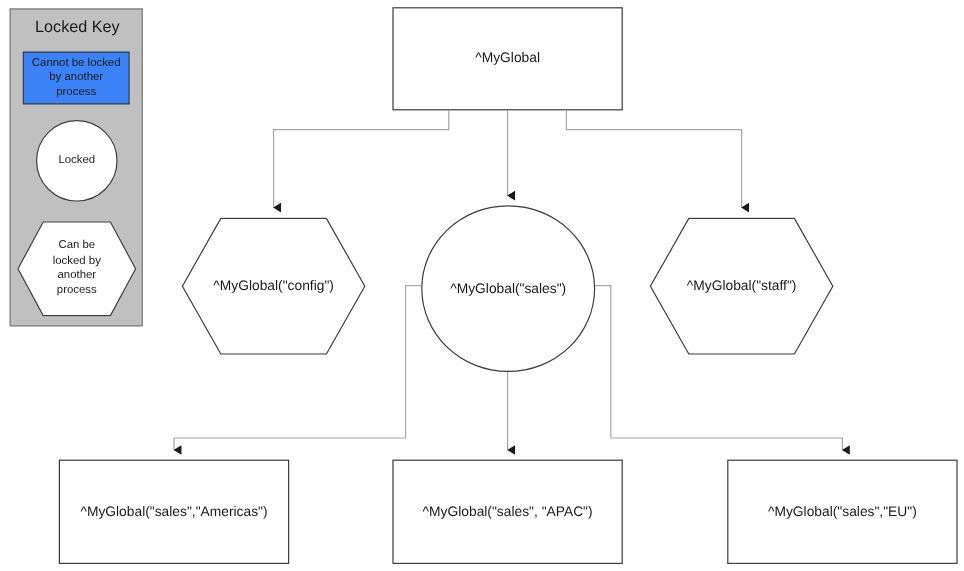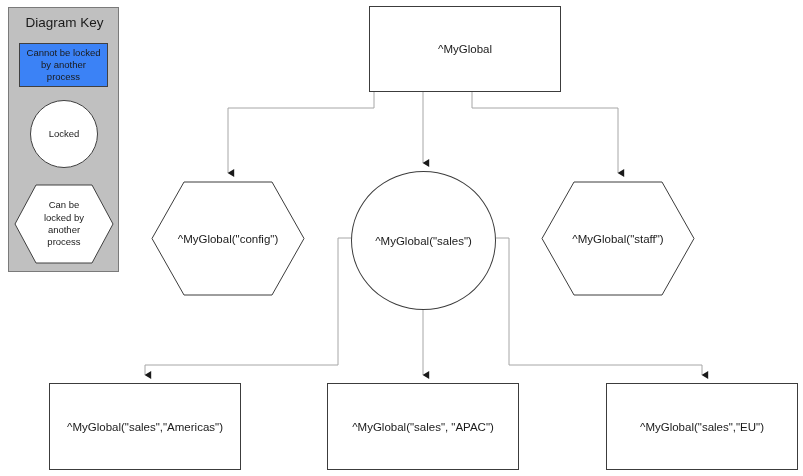--- a/index.html
+++ b/index.html
@@ -173,42 +173,42 @@
 
       <path d="M 351 238 L 338 238 L 338 365 L 145 365 L 145 375" marker-end="url(#arrow)"></path>
 
       <path d="M 423 310 L 423 375" marker-end="url(#arrow)"></path>
 
       <path d="M 496 238 L 509 238 L 509 365 L 702 365 L 702 375" marker-end="url(#arrow)"></path>
     </g>
   </svg>
 
   <div class="legend-panel">
-    <div class="legend-title">Diagram Key</div>
+    <div class="legend-title">Locked Key</div>
 
     <div class="legend-rect">
       <span>Cannot be locked by another process</span>
     </div>
 
     <div class="legend-circle">
       <span>Locked</span>
     </div>
 
     <div class="legend-hex-wrap">
       <svg class="legend-hex-svg" width="100" height="80" viewBox="0 0 100 80">
         <polygon points="22,1 78,1 99,40 78,79 22,79 1,40" fill="#ffffff" stroke="#404040" stroke-width="1"></polygon>
       </svg>
       <div class="legend-hex-label">Can be
 locked by
 another
 process</div>
     </div>
   </div>
 
-  <div class="node node-rect" style="left:327px; top:6px; width:192px; height:86px;margin-left:42px;">
+  <div class="node node-rect" style="left:327px; top:6px; width:192px; height:86px;">
     <span>^MyGlobal</span>
   </div>
 
   <div class="hex-wrap" style="left:151px; top:181px; width:154px; height:115px;">
     <svg class="hex-svg" width="154" height="115" viewBox="0 0 154 115">
       <polygon points="33,1 121,1 153,57.5 121,114 33,114 1,57.5" fill="#ffffff" stroke="#3c3c3c" stroke-width="1"></polygon>
     </svg>
     <div class="hex-label">^MyGlobal("config")</div>
   </div>
 

